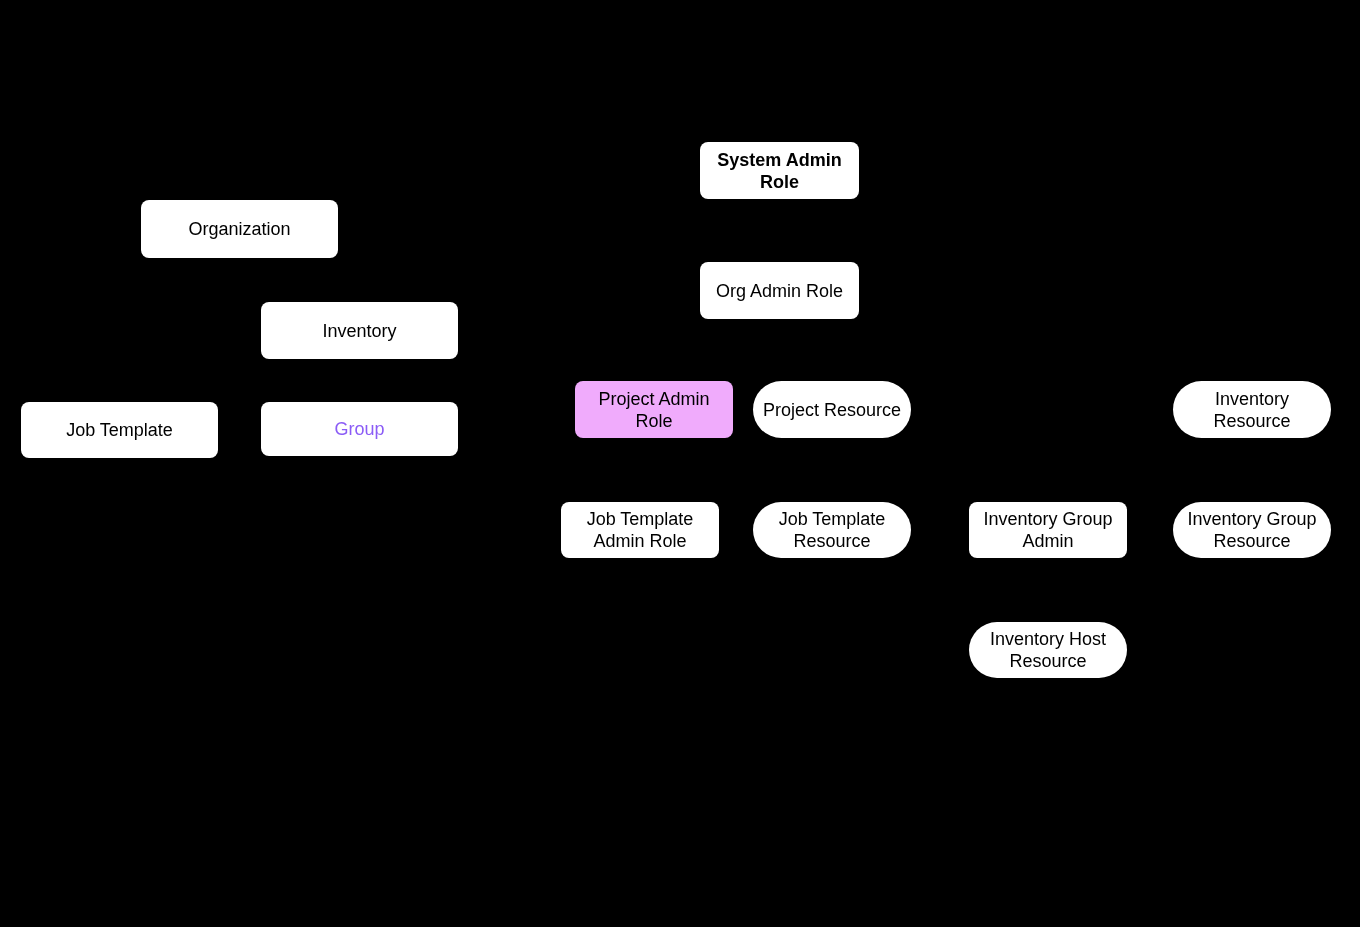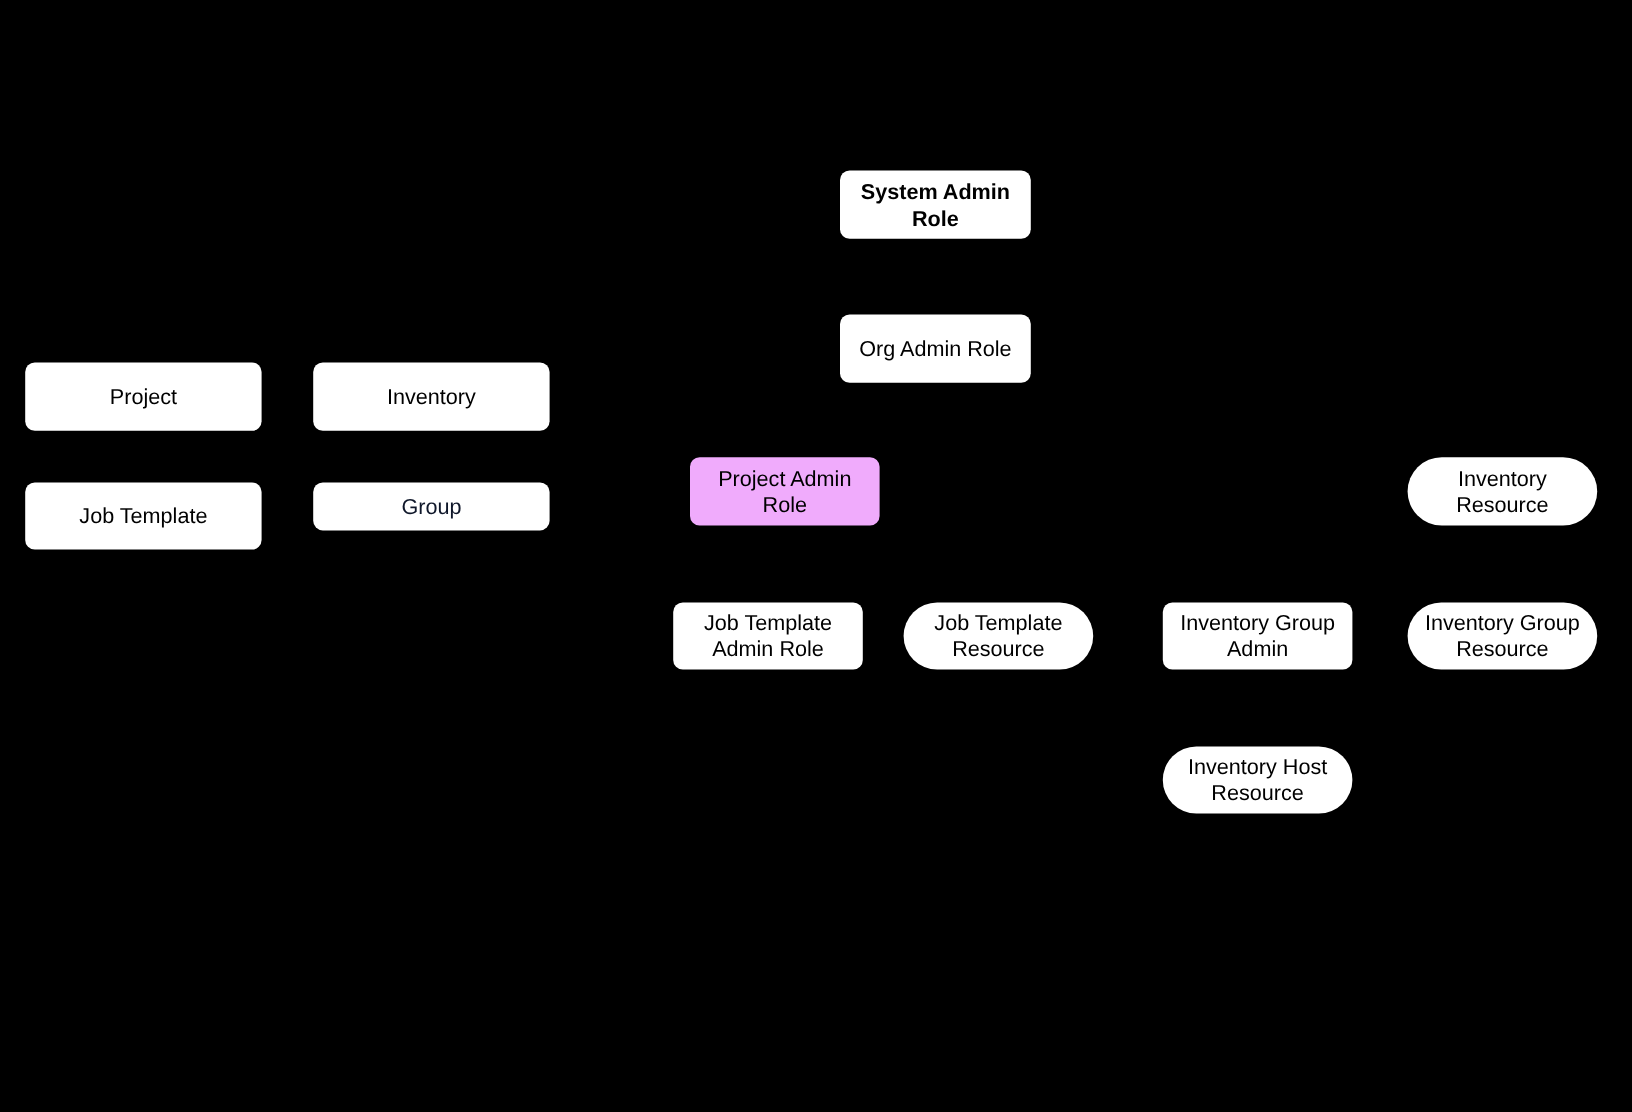--- a/index.html
+++ b/index.html
@@ -33,29 +33,30 @@
     border-radius: 8px;
   }
   .node.pill {
     border-radius: 29px;
   }
 </style>
 </head>
 <body>
 
 <div class="canvas" id="canvas" style="background: rgb(0, 0, 0);">
-    <div class="node rect" style="left: 21px; top: 302px; width: 197px; height: 57px; background: rgb(255, 255, 255); color: rgb(0, 0, 0);">Project</div>
+    <div class="node rect" style="left: 141px; top: 200px; width: 197px; height: 58px; background: rgb(255, 255, 255); color: rgb(0, 0, 0);">Organization</div>
     <div class="node rect" style="left: 261px; top: 302px; width: 197px; height: 57px; background: rgb(255, 255, 255); color: rgb(0, 0, 0);">Inventory</div>
     <div class="node rect" style="left: 21px; top: 402px; width: 197px; height: 56px; background: rgb(255, 255, 255); color: rgb(0, 0, 0);">Job Template</div>
-    <div class="node rect" style="left: 261px; top: 402px; width: 197px; height: 40px; background: rgb(255, 255, 255); color: #0f172a;">Group</div>
+    <div class="node rect" style="left: 261px; top: 402px; width: 197px; height: 54px; background: rgb(255, 255, 255); color: #8b5cf6;">Group</div>
     <div class="node rect" style="left: 700px; top: 142px; width: 159px; height: 57px; background: rgb(255, 255, 255); color: rgb(0, 0, 0); font-weight: bold;">System Admin
 Role</div>
     <div class="node rect" style="left: 700px; top: 262px; width: 159px; height: 57px; background: rgb(255, 255, 255); color: rgb(0, 0, 0);">Org Admin Role</div>
     <div class="node rect" style="left: 575px; top: 381px; width: 158px; height: 57px; background: #f0abfc; color: rgb(0, 0, 0);">Project Admin
 Role</div>
+    <div class="node pill" style="left: 753px; top: 381px; width: 158px; height: 57px; background: rgb(255, 255, 255); color: rgb(0, 0, 0);">Project Resource</div>
     <div class="node pill" style="left: 1173px; top: 381px; width: 158px; height: 57px; background: rgb(255, 255, 255); color: rgb(0, 0, 0);">Inventory
 Resource</div>
     <div class="node rect" style="left: 561px; top: 502px; width: 158px; height: 56px; background: rgb(255, 255, 255); color: rgb(0, 0, 0);">Job Template
 Admin Role</div>
     <div class="node pill" style="left: 753px; top: 502px; width: 158px; height: 56px; background: rgb(255, 255, 255); color: rgb(0, 0, 0);">Job Template
 Resource</div>
     <div class="node rect" style="left: 969px; top: 502px; width: 158px; height: 56px; background: rgb(255, 255, 255); color: rgb(0, 0, 0);">Inventory Group
 Admin</div>
     <div class="node pill" style="left: 1173px; top: 502px; width: 158px; height: 56px; background: rgb(255, 255, 255); color: rgb(0, 0, 0);">Inventory Group
 Resource</div>

